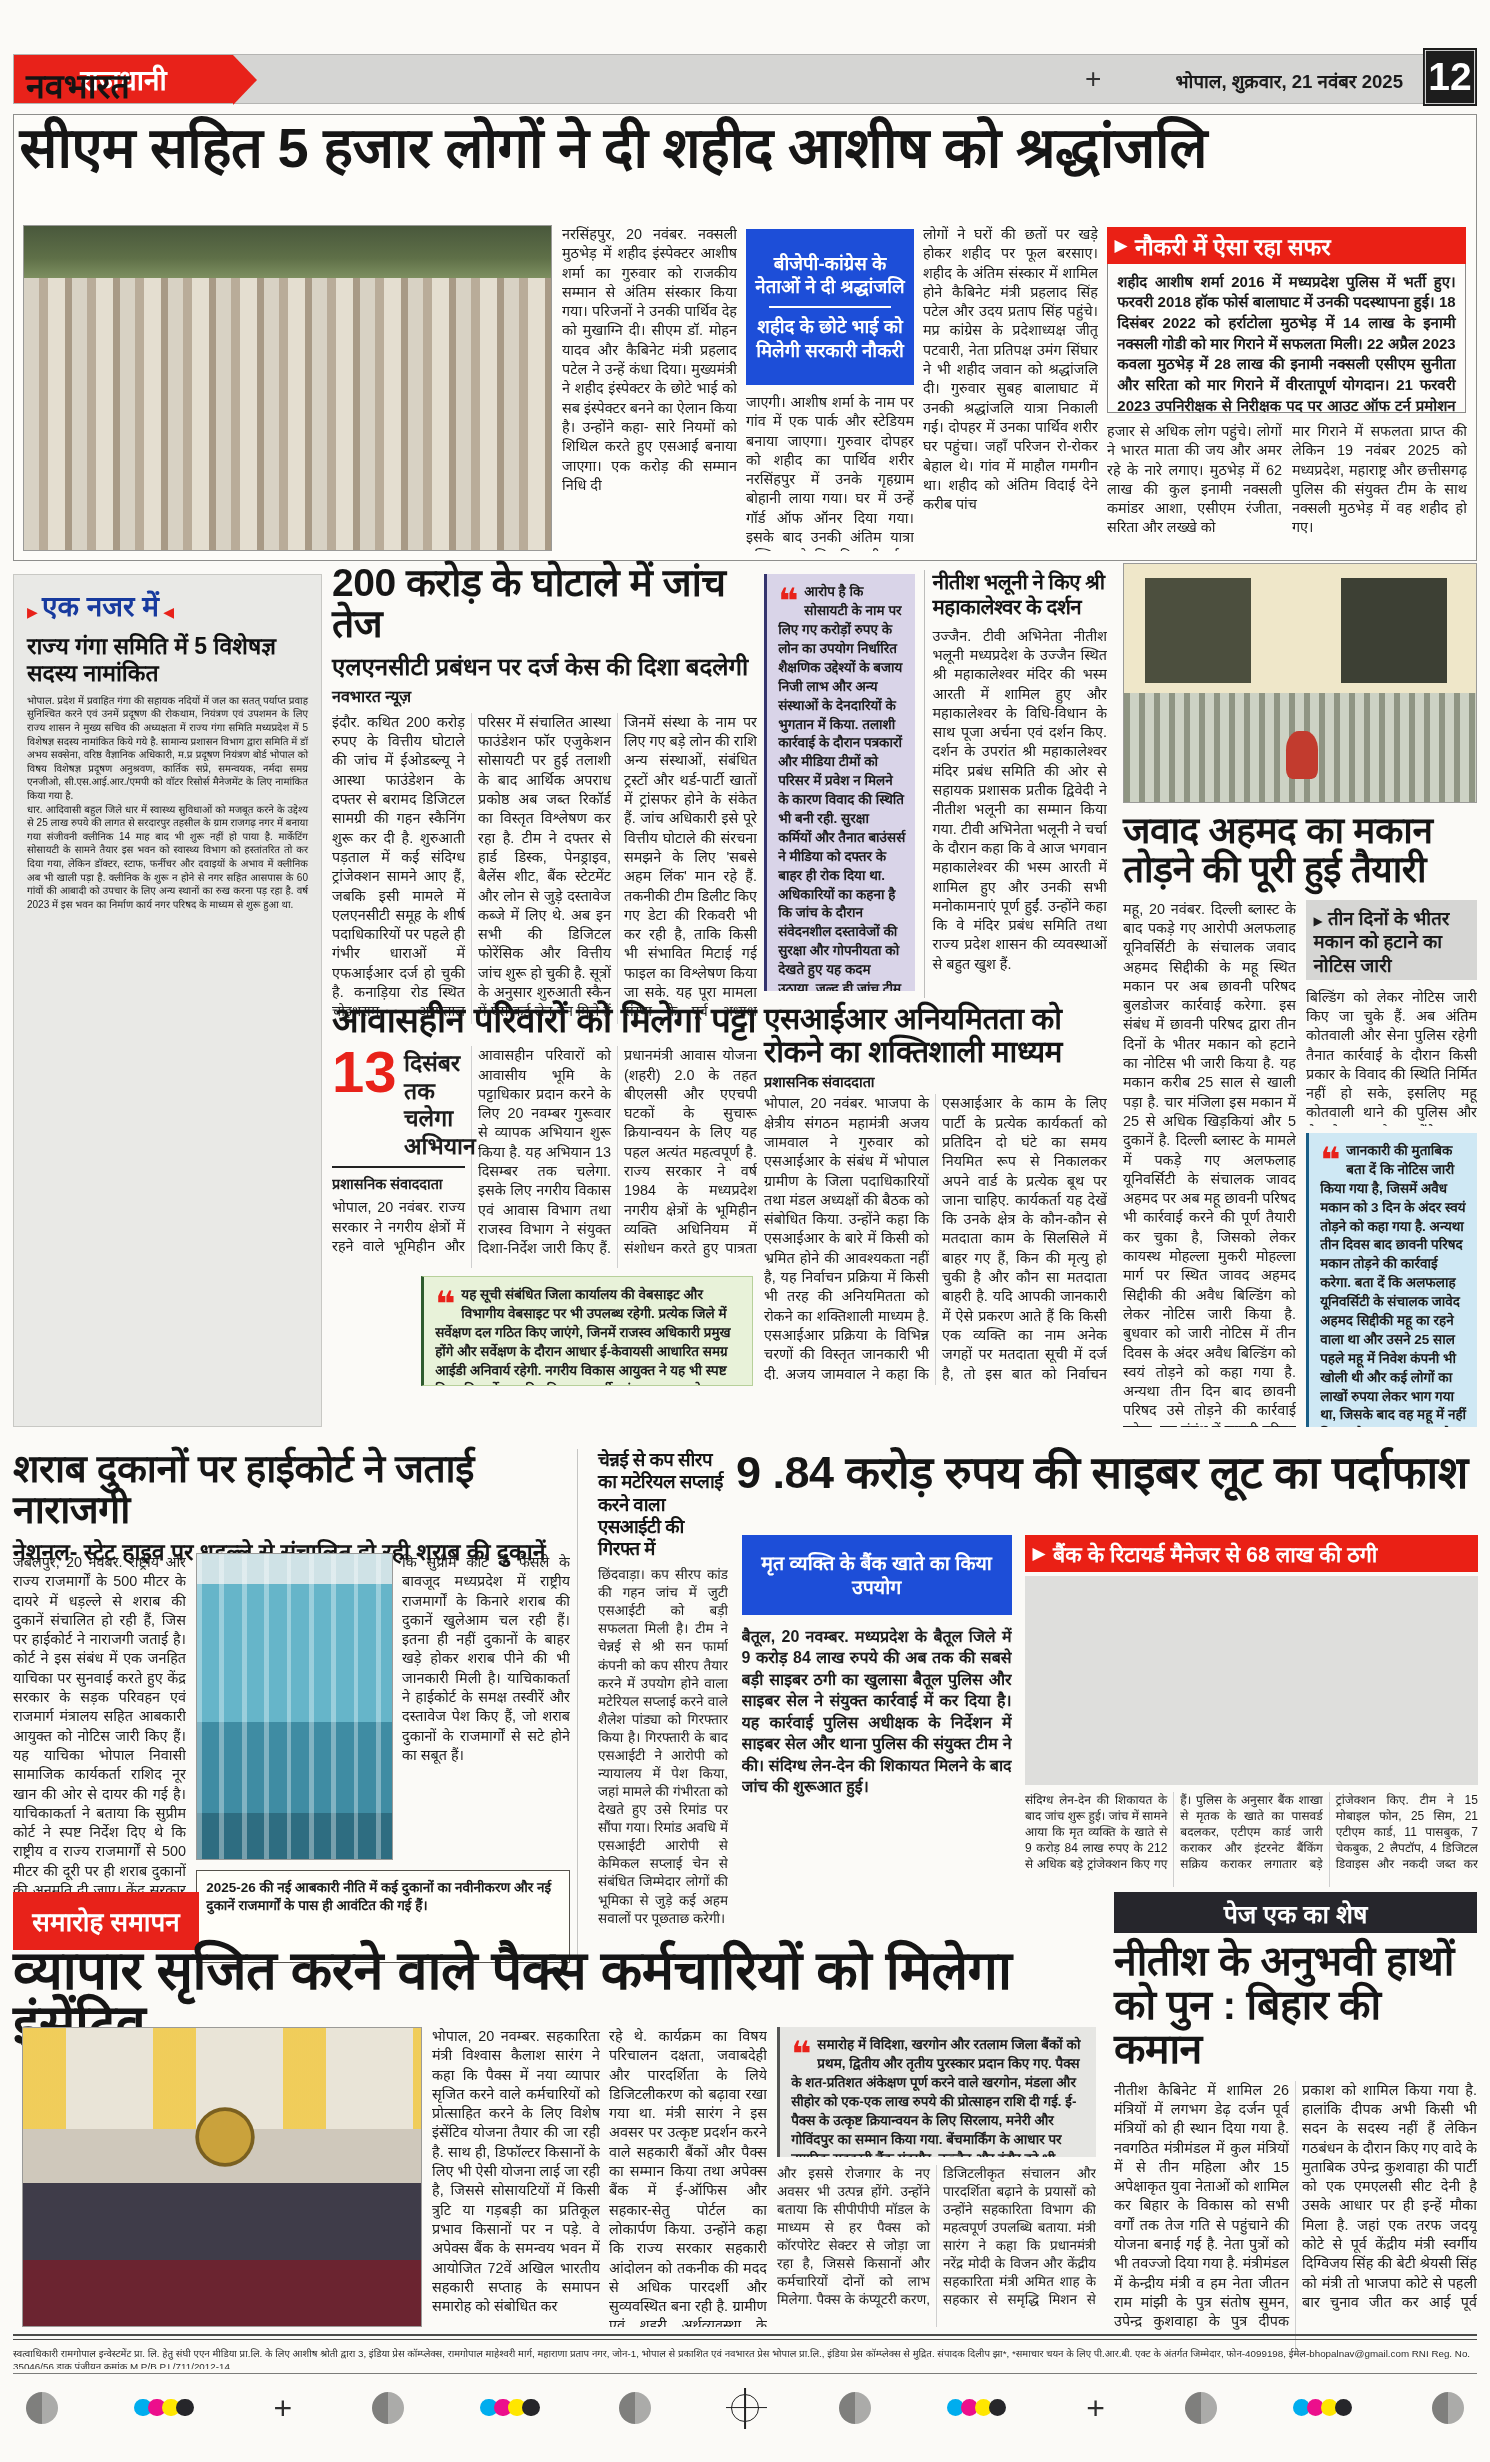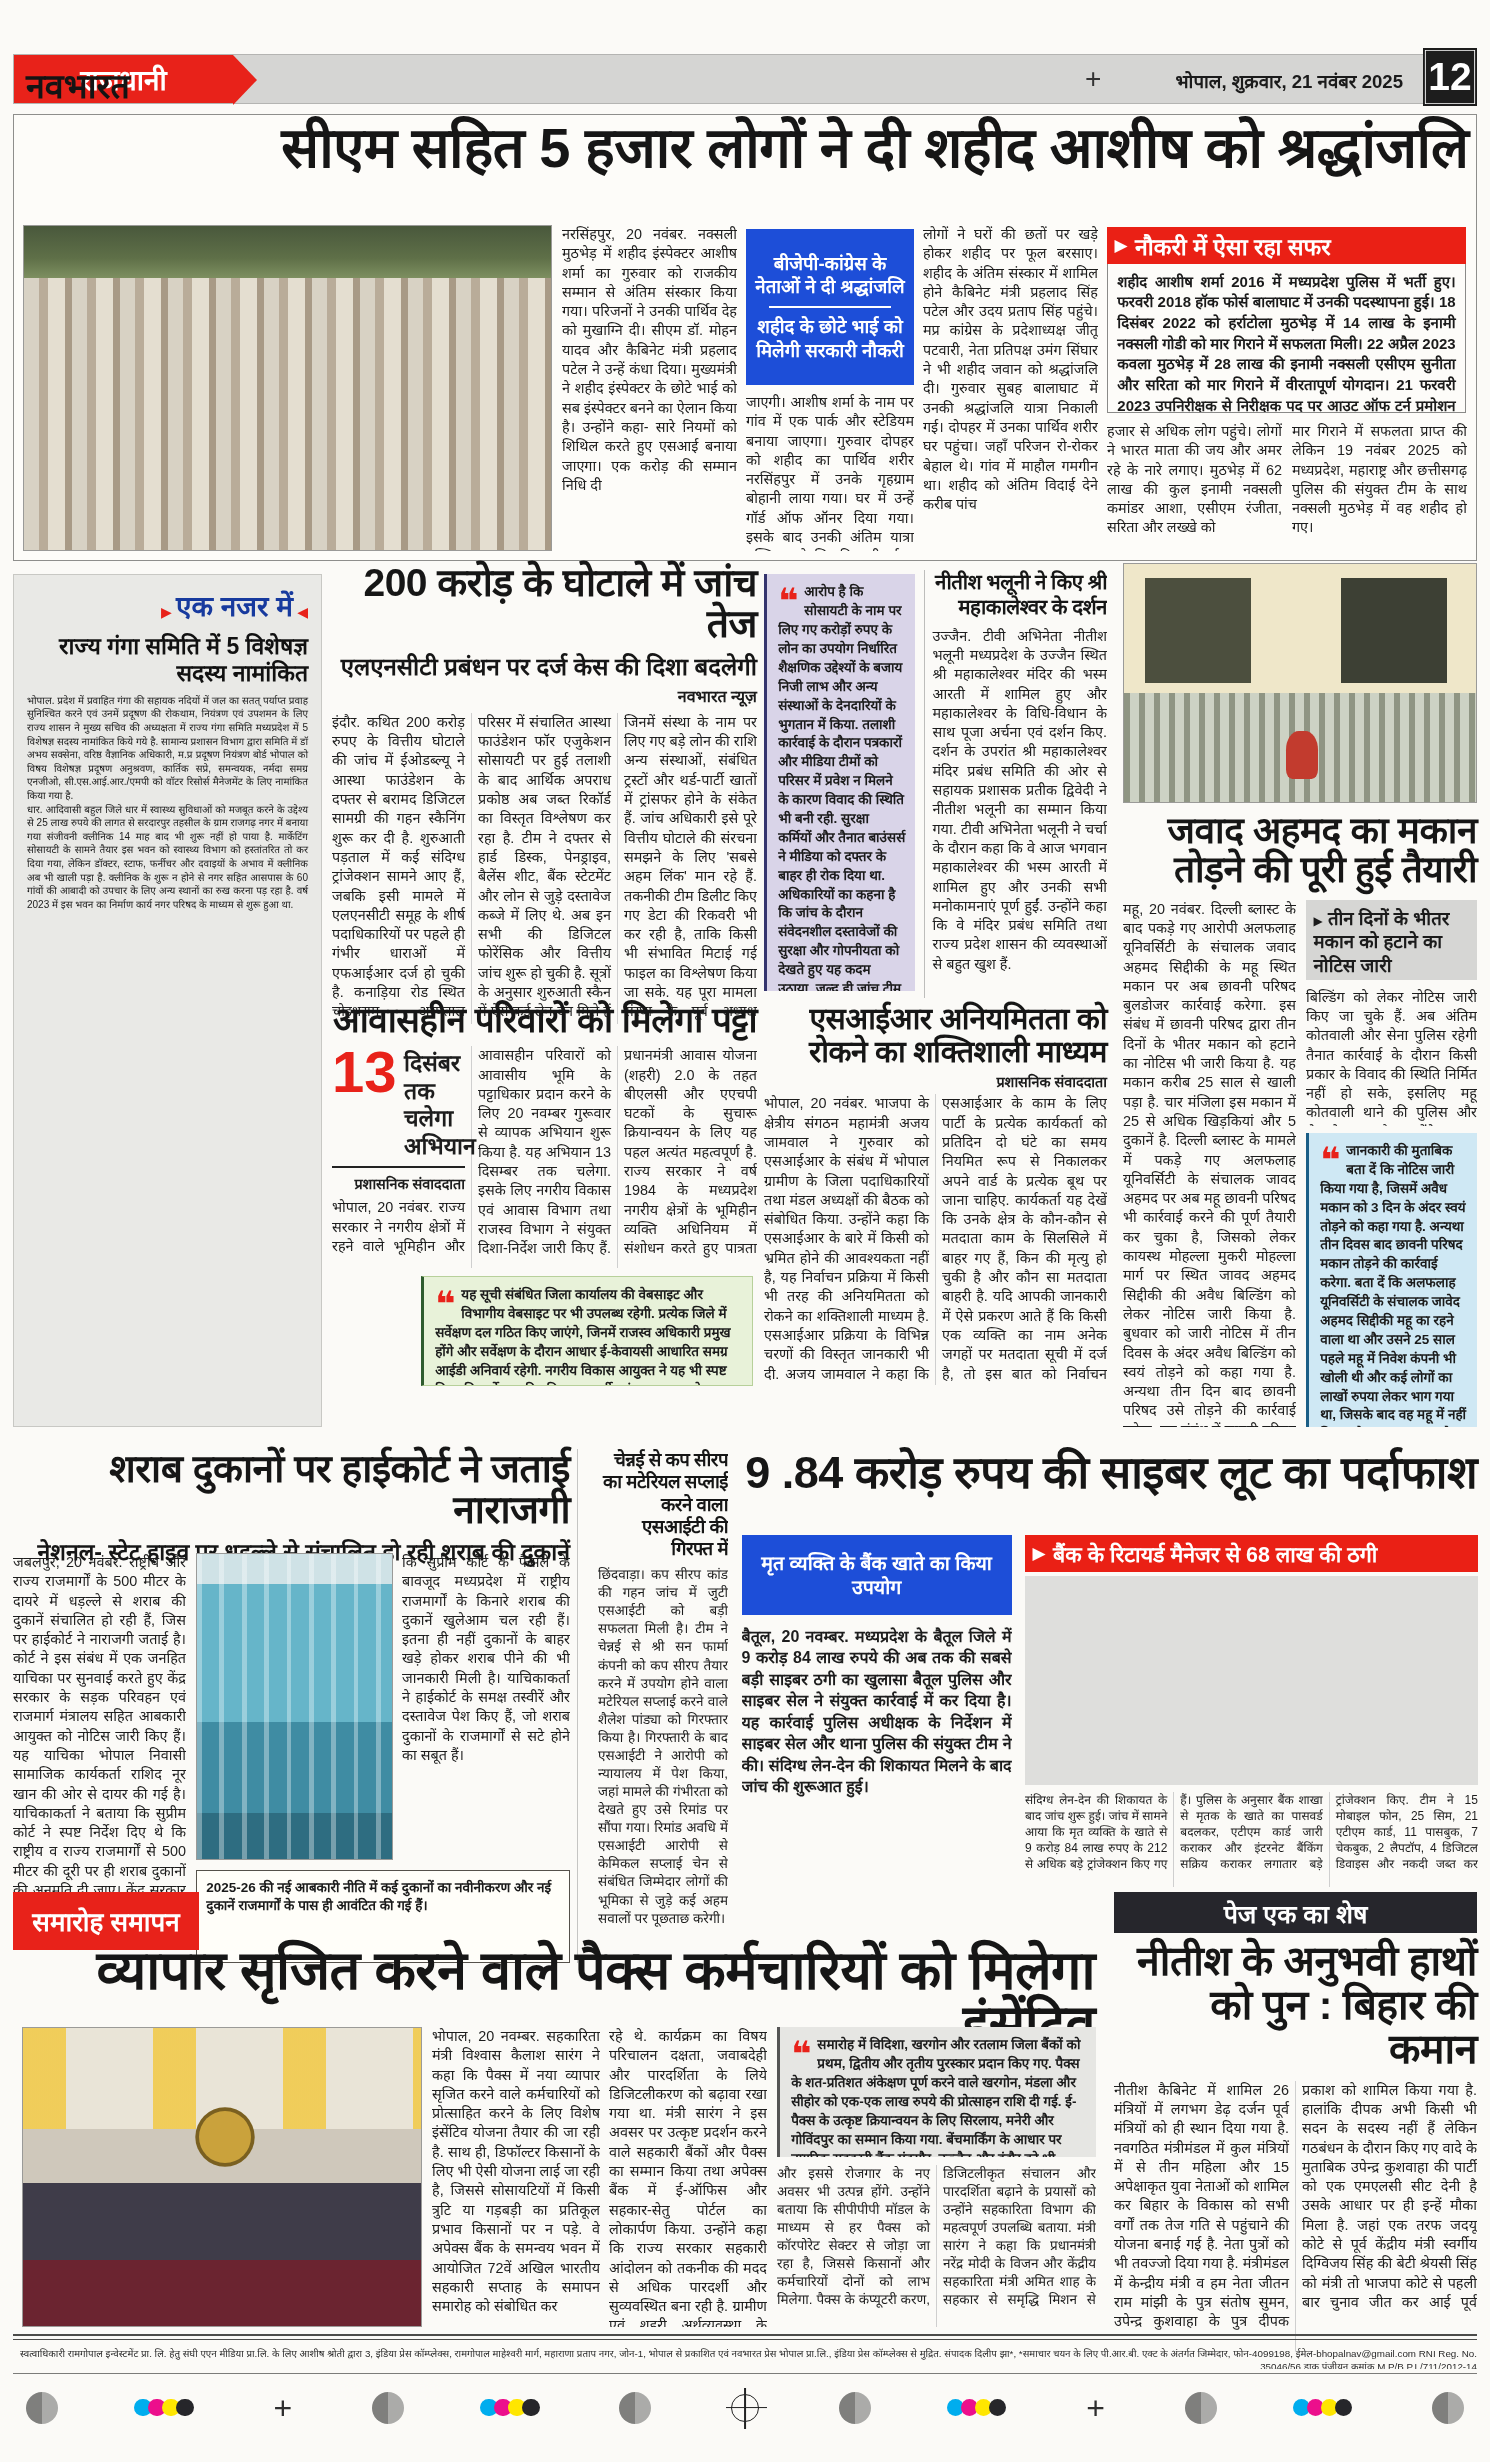--- a/index.html
+++ b/index.html
@@ -1,21 +1,21 @@
 <!DOCTYPE html>
 <html lang="hi" style="font-size:15px"><head>
 <meta charset="utf-8">
 <style>
   * { margin:0; padding:0; box-sizing:border-box; }
   html,body { background:#e9e8e4; }
   body { font-family:"Liberation Sans","DejaVu Sans",sans-serif; color:#1b1b1b; }
   #page { position:relative; width:1490px; height:2462px; margin:0 auto; background:#fbfaf7; overflow:hidden; }
   .abs { position:absolute; }
   .j { text-align:justify; }
-  .ctr { text-align:right; }
+  .ctr { text-align:left; }
   .ovh { overflow:hidden; }
   .body-txt { font-size:14.4px; line-height:1.34; color:#1d1d1d; }
   .cols2 { column-count:2; column-gap:13px; column-rule:0.9px solid #cfcfcf; column-fill:auto; }
   .cols3 { column-count:3; column-gap:13px; column-rule:0.9px solid #cfcfcf; column-fill:auto; }
   .hl { font-weight:800; color:#161616; letter-spacing:-0.5px; }
   
   .mast-bar { background:#d5d5d3; border:0.9px solid #b4b4b2; }
   .flag { background:#e8221a; color:#fff; font-weight:800; font-size:28px; display:flex; align-items:center; justify-content:center; }
   .flag::after { content:""; position:absolute; right:-24px; top:0; border-top:25px solid transparent; border-bottom:25px solid transparent; border-left:24px solid #e8221a; }
   .paper-title { font-size:34px; font-weight:800; color:#141414; }

